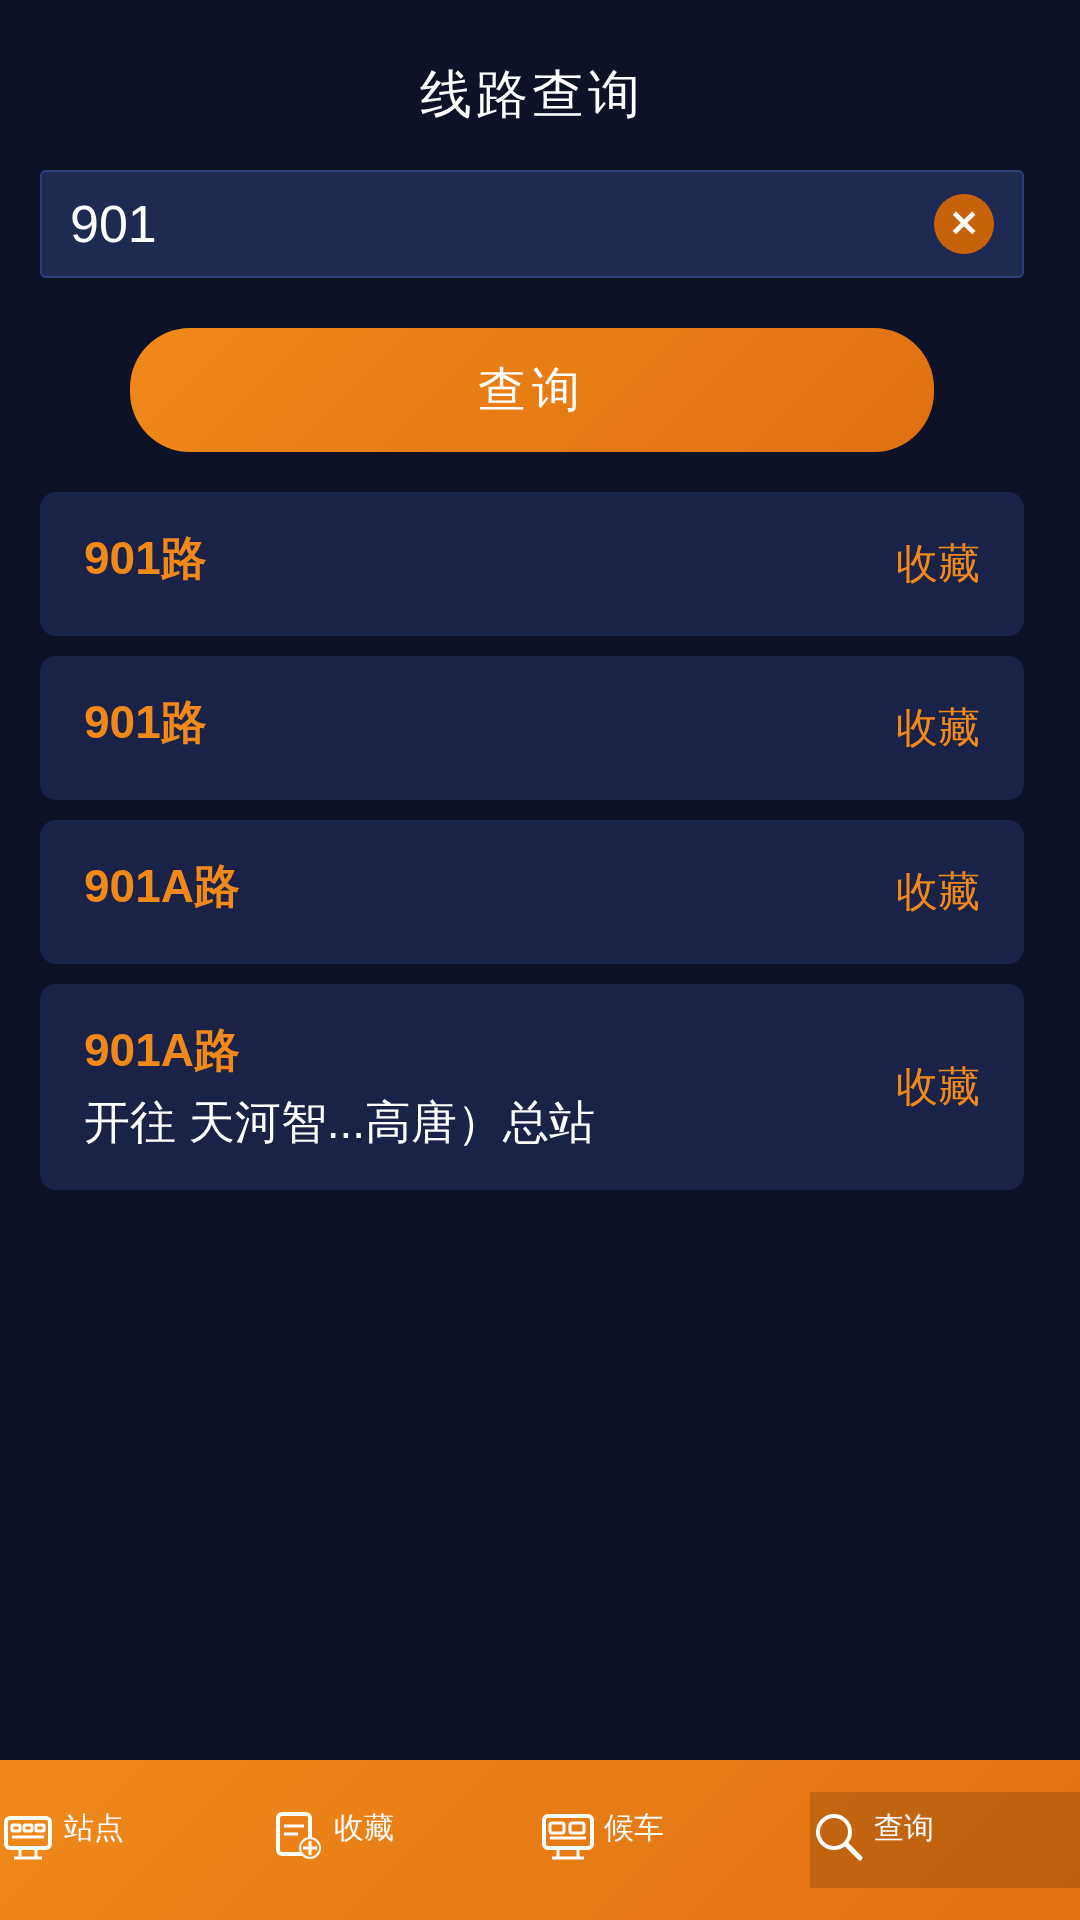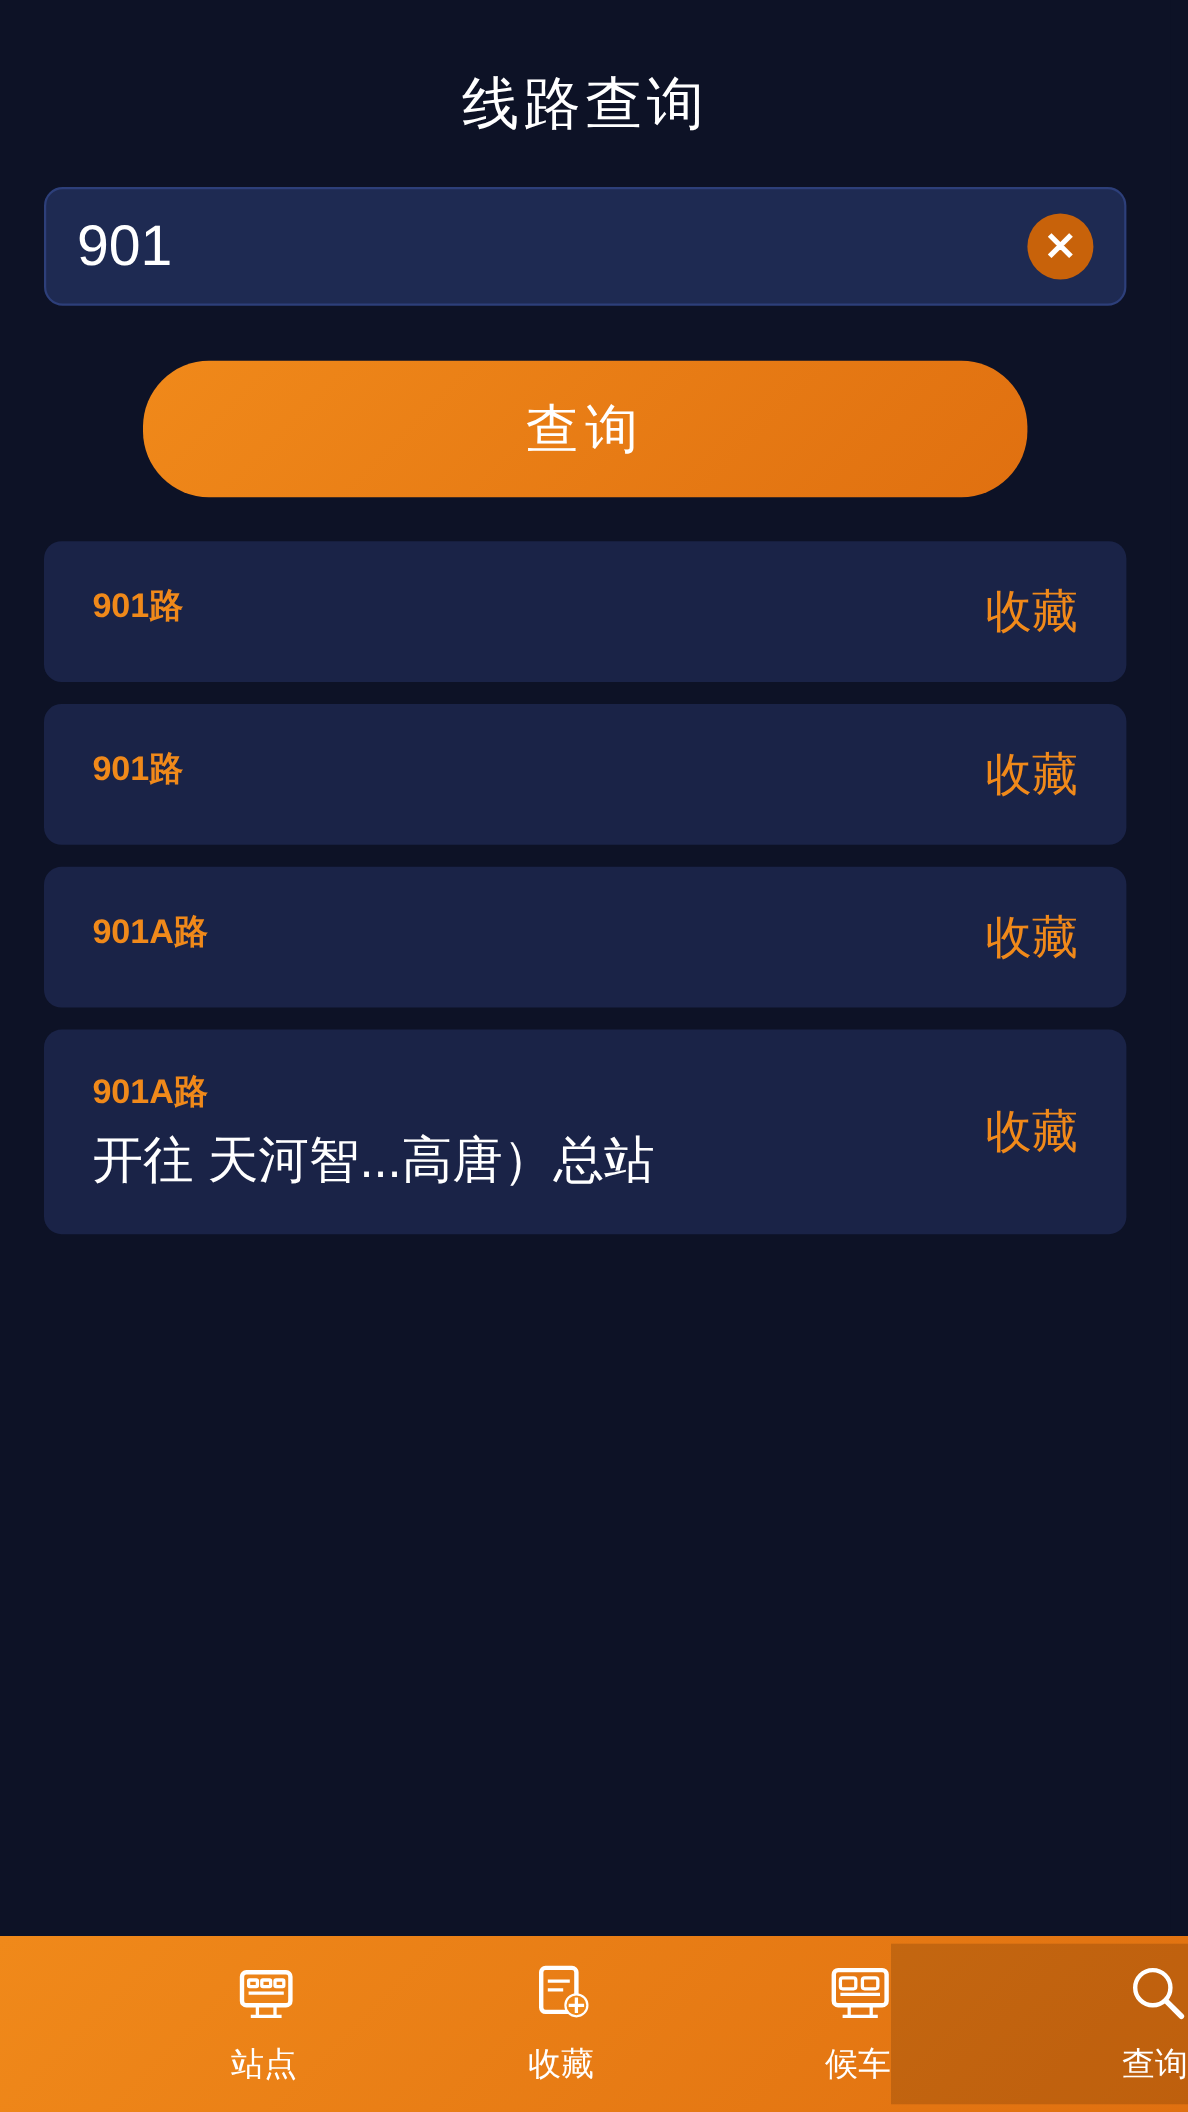--- a/index.html
+++ b/index.html
@@ -38,21 +38,21 @@
       letter-spacing: 4px;
     }
 
     .search-section {
       padding: 10px 40px 0;
     }
 
     .search-bar {
       background-color: #1e2a52;
       border: 2px solid #2d3f7a;
-      border-radius: 17px;
+      border-radius: 6px;
       display: flex;
       align-items: center;
       padding: 22px 28px;
       position: relative;
     }
 
     .search-input {
       background: transparent;
       border: none;
       color: #ffffff;
@@ -121,21 +121,21 @@
       justify-content: space-between;
       cursor: pointer;
     }
 
     .result-info {
       flex: 1;
     }
 
     .route-name {
       color: #f0891a;
-      font-size: 31px;
+      font-size: 46px;
       font-weight: 600;
       margin-bottom: 10px;
     }
 
     .route-dest {
       color: #ffffff;
       font-size: 46px;
       font-weight: 400;
     }
 
@@ -155,22 +155,21 @@
       width: 1080px;
       height: 160px;
       background: linear-gradient(135deg, #f0891a, #e07010);
       display: flex;
       align-items: center;
       justify-content: space-around;
     }
 
     .nav-item {
       display: flex;
-      flex-direction: column;
-      align-items: flex-end;
+      align-items: flex-start;
       gap: 8px;
       cursor: pointer;
       flex: 1;
       padding: 16px 0;
     }
 
     .nav-item.active {
       background-color: rgba(0,0,0,0.15);
     }
 

